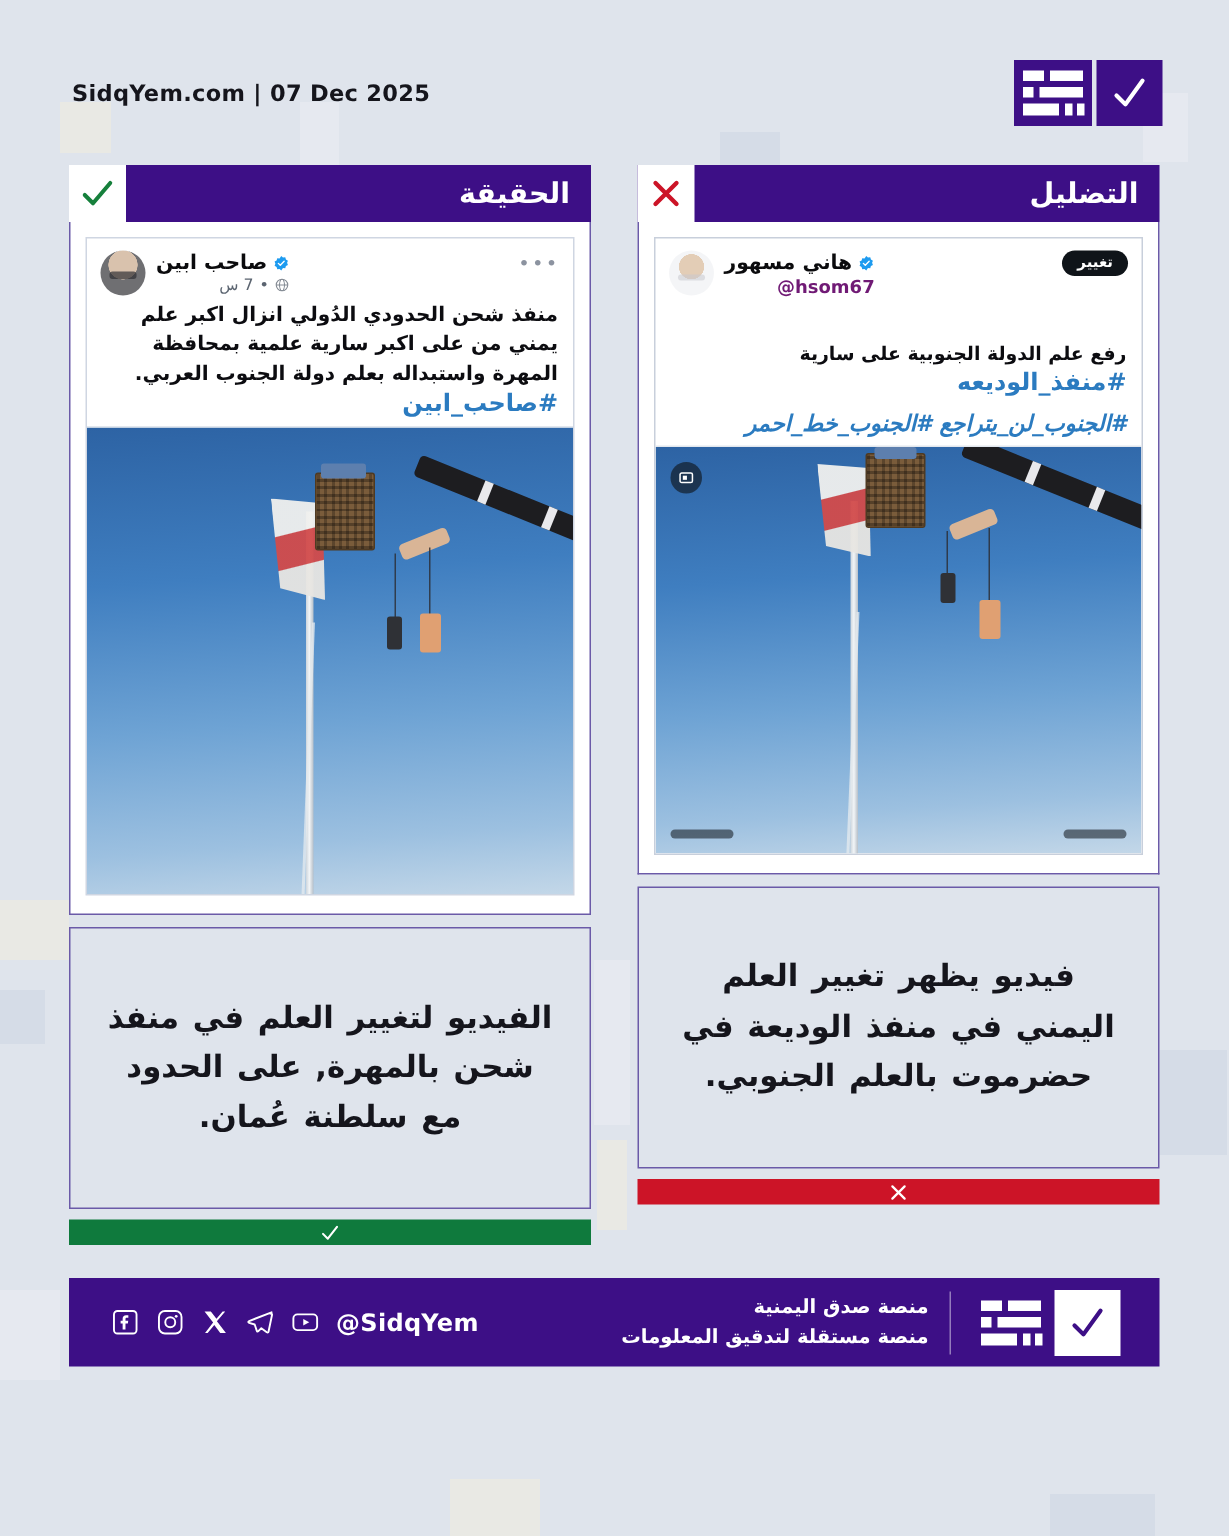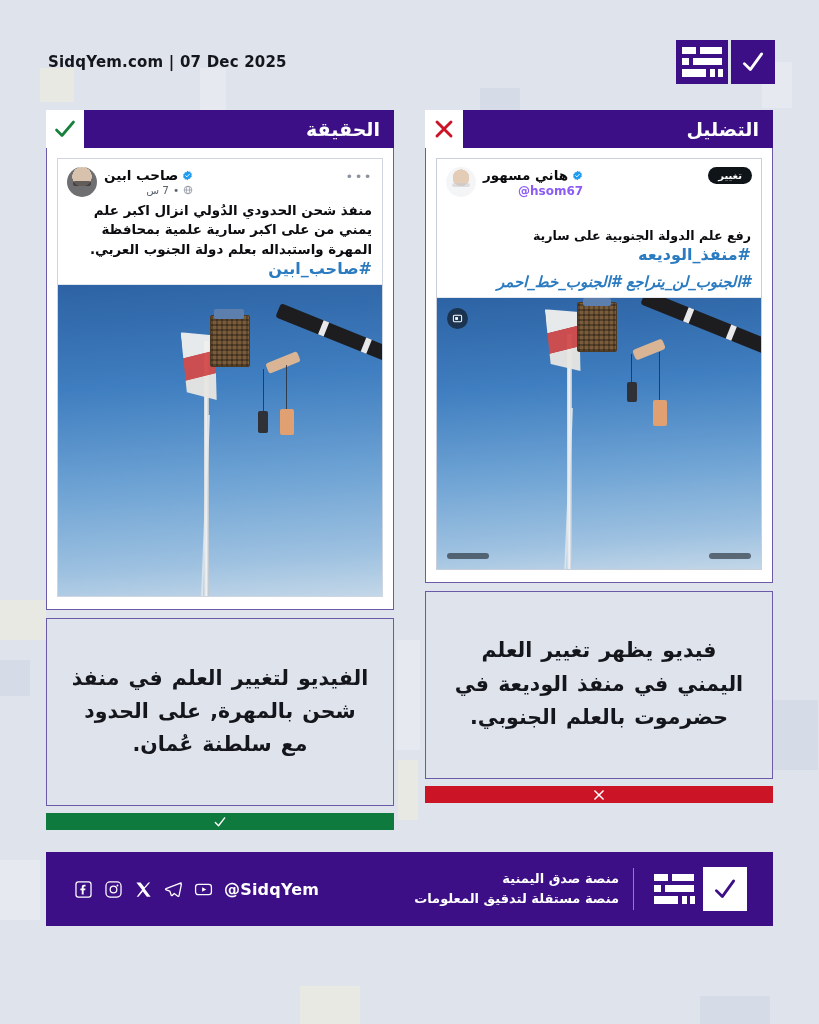--- a/index.html
+++ b/index.html
@@ -119,21 +119,21 @@
   .tw-nameline { display:flex; align-items:center; gap:4px; direction:rtl; }
   .tw-name {
     font-size: 13.5px; font-weight:700; color:#0b0b0d; white-space:nowrap;
   }
   .badge-verified { width:11px; height:11px; flex:none; }
   .tw-meta {
     font-size: 10.5px; color:#5b6470; display:flex; align-items:center; gap:4px;
     direction: rtl;
   }
   .tw-meta .globe { width:10px; height:10px; opacity:.75; }
-  .tw-handle { font-size:12px; font-weight:700; color:#8b5cf6; direction:ltr; }
+  .tw-handle { font-size:12px; font-weight:700; color:#701a75; direction:ltr; }
 
   .more-dots {
     color:#8c93a0; font-size:13px; letter-spacing:1.5px;
     line-height:1; padding-top:3px;
   }
   .follow-pill {
     background:#0f1419; color:#ffffff;
     font-size:10px; font-weight:700;
     padding:3px 10px; border-radius:20px; white-space:nowrap;
   }
@@ -237,21 +237,21 @@
   }
   .verdict-bar.ok  { background:#0f7a3d; }
   .verdict-bar.bad { background:#cc1427; }
   .verdict-bar svg { width:14px; height:14px; }
 
   
   .footer {
     position: relative; z-index:2;
     margin: 22px 46px 0 46px;
     background:#3d0f86;
-    height: 74px;
+    height: 59px;
     display:flex; align-items:center; justify-content:space-between;
     padding: 0 26px 0 28px;
   }
   .social-row { display:flex; align-items:center; gap:11px; }
   .sicon { width:19px; height:19px; display:block; }
   .handle {
     color:#ffffff; font-size:16px; font-weight:800; margin-right:4px;
     font-family:"DejaVu Sans","Liberation Sans",sans-serif; letter-spacing:.2px;
   }
   .foot-right { display:flex; align-items:center; gap:14px; }

